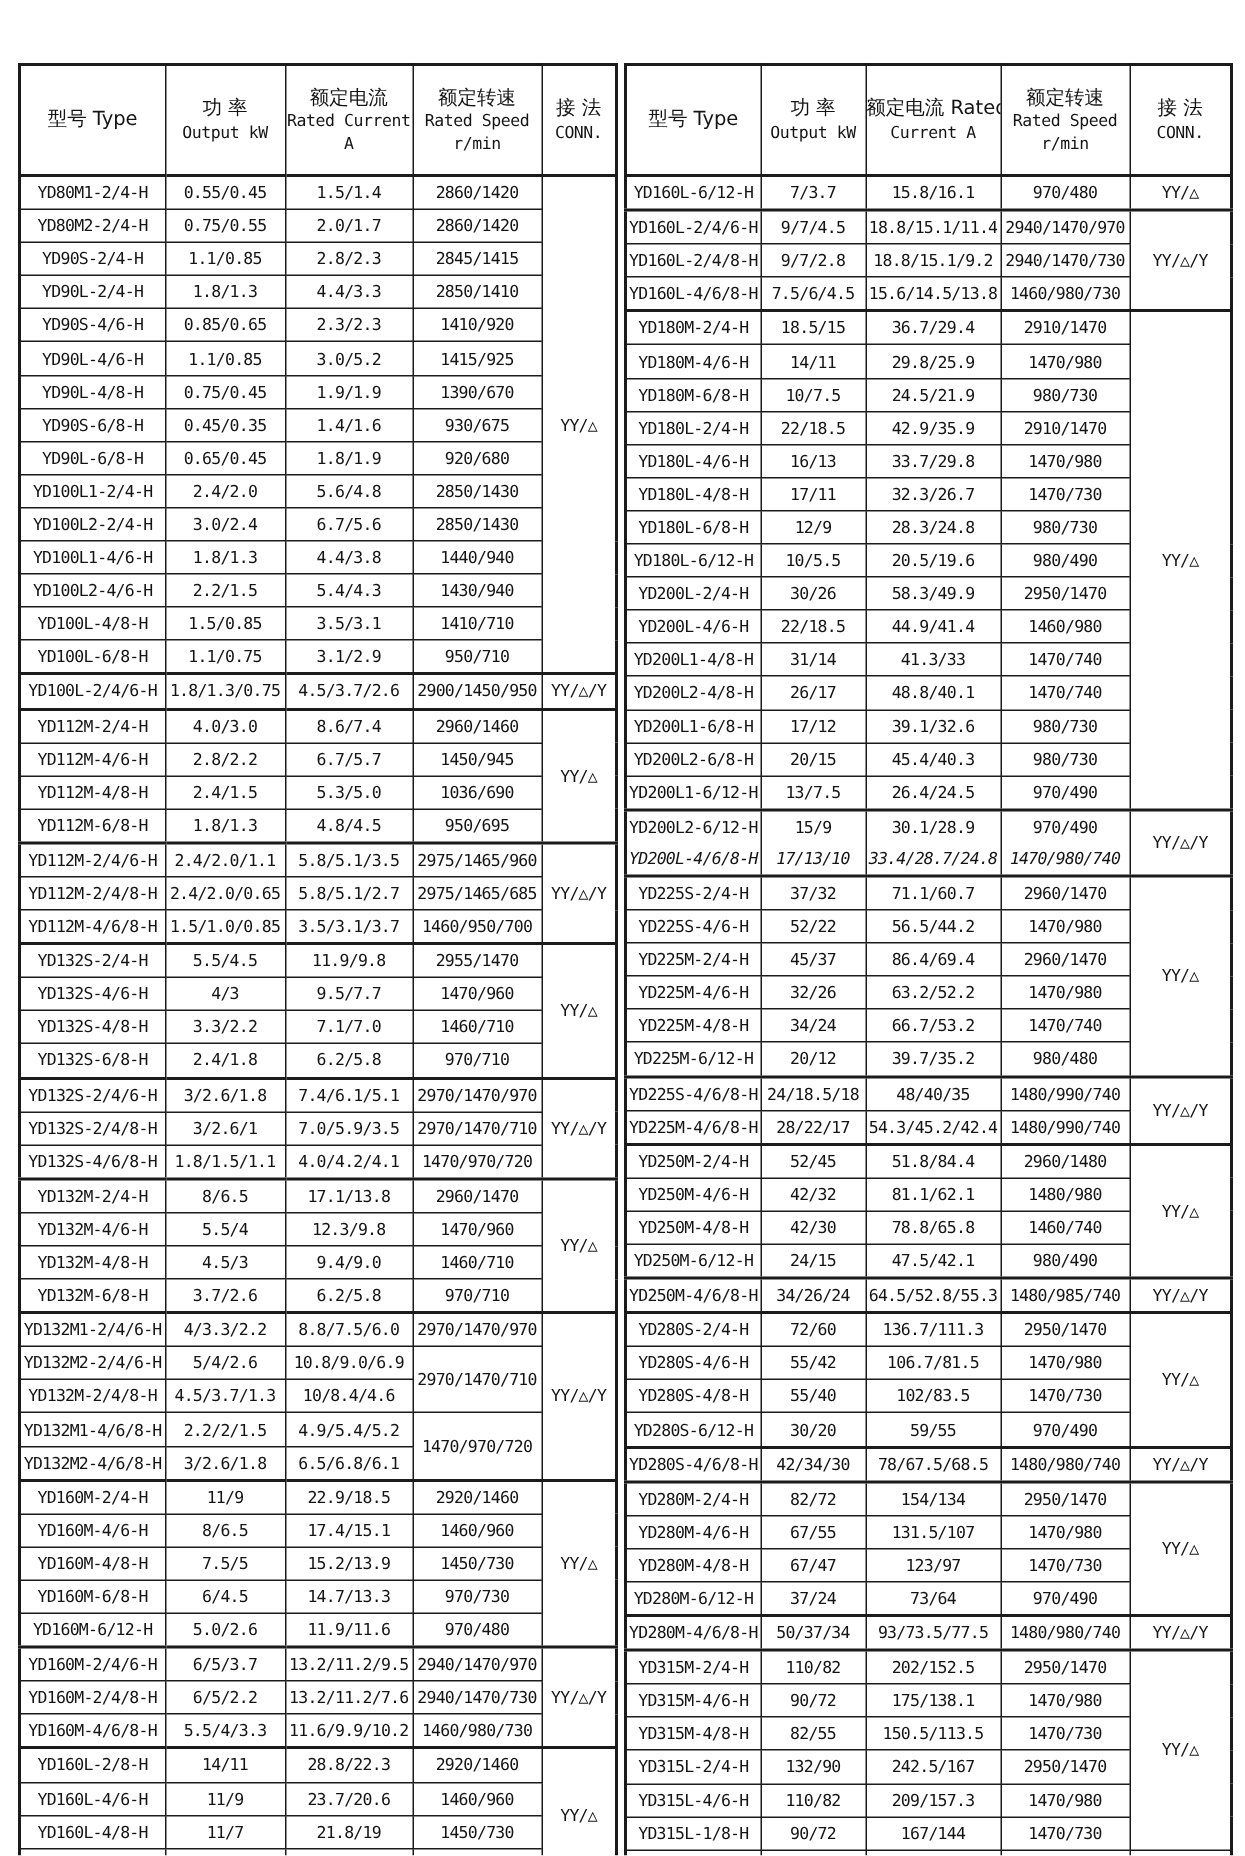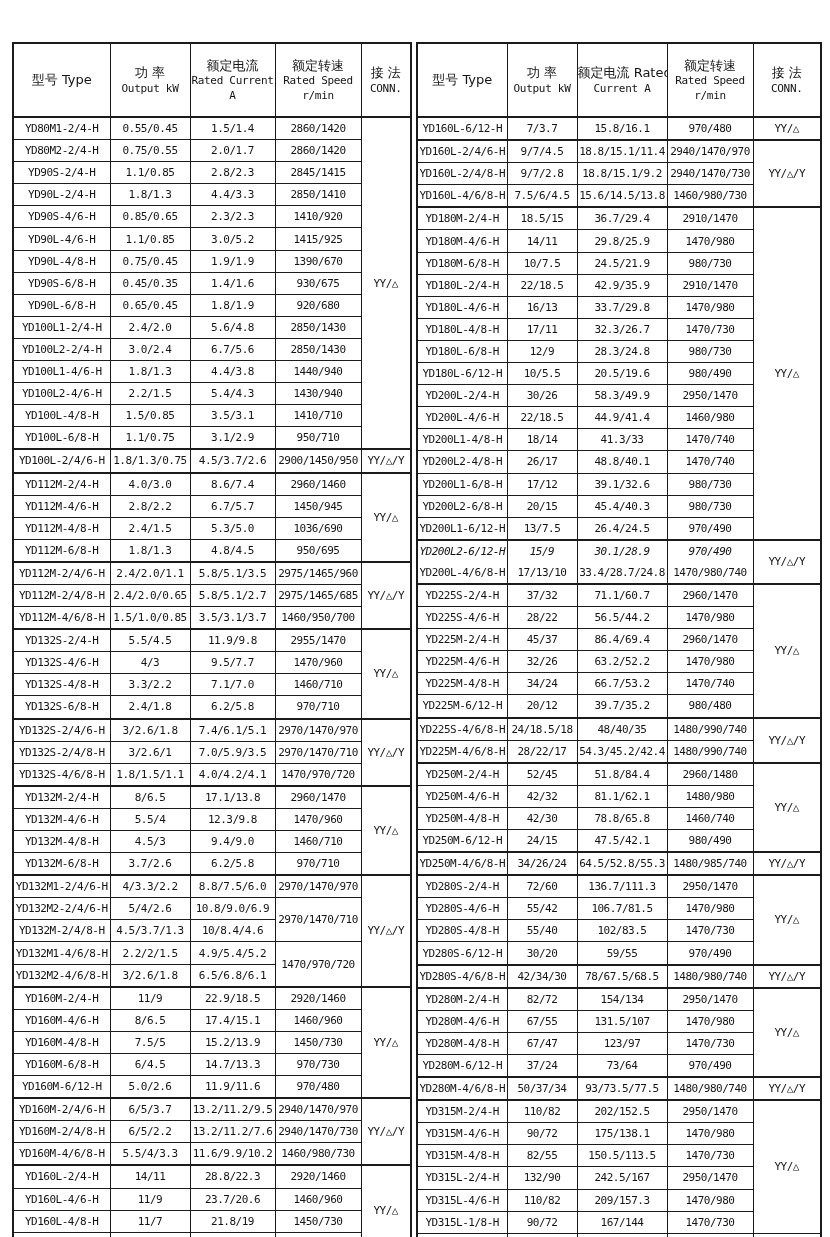--- a/index.html
+++ b/index.html
@@ -20,22 +20,22 @@
   #t1 col:nth-child(4){width:86px}
   #t1 col:nth-child(5){width:68px}
   table.spec th, table.spec td{border:1px solid #1b1b1b;padding:0;text-align:center;
       vertical-align:middle;white-space:nowrap;overflow:hidden;}
   table.spec th{height:72px;font-weight:normal;}
   table.spec td{height:21.1px;font-size:11px;line-height:1;letter-spacing:-0.5px;}
   th .zh{font-size:13px;line-height:1.35;font-family:"DejaVu Sans","Liberation Sans",sans-serif;}
   th .en{font-size:11px;line-height:1.3;letter-spacing:-0.3px;}
   td.conn{font-size:12px;letter-spacing:0;}
   tr.gs td{border-top-width:2px;}
-  tr.nb td:not(.conn){border-bottom-style:hidden;font-style:italic;}
-  tr.nt td{border-top-style:hidden;}
+  tr.nb td:not(.conn){border-bottom-style:hidden;}
+  tr.nt td{border-top-style:hidden;font-style:italic;}
 </style>
 </head>
 <body>
 
 <div class="page">
   <table class="spec" id="t0">
       <colgroup>
         <col>
         <col>
         <col>
@@ -352,21 +352,21 @@
           <td>13.2/11.2/7.6</td>
           <td>2940/1470/730</td>
         </tr>
         <tr>
           <td>YD160M-4/6/8-H</td>
           <td>5.5/4/3.3</td>
           <td>11.6/9.9/10.2</td>
           <td>1460/980/730</td>
         </tr>
         <tr class="gs">
-          <td>YD160L-2/4-H</td>
+          <td>YD160L-2/8-H</td>
           <td>14/11</td>
           <td>28.8/22.3</td>
           <td>2920/1460</td>
           <td class="conn" rowspan="4">YY/△</td>
         </tr>
         <tr>
           <td>YD160L-4/6-H</td>
           <td>11/9</td>
           <td>23.7/20.6</td>
           <td>1460/960</td>
@@ -500,21 +500,21 @@
           <td>2950/1470</td>
         </tr>
         <tr>
           <td>YD200L-4/6-H</td>
           <td>22/18.5</td>
           <td>44.9/41.4</td>
           <td>1460/980</td>
         </tr>
         <tr>
           <td>YD200L1-4/8-H</td>
-          <td>18/14</td>
+          <td>31/14</td>
           <td>41.3/33</td>
           <td>1470/740</td>
         </tr>
         <tr>
           <td>YD200L2-4/8-H</td>
           <td>26/17</td>
           <td>48.8/40.1</td>
           <td>1470/740</td>
         </tr>
         <tr>
@@ -550,21 +550,21 @@
         </tr>
         <tr class="gs">
           <td>YD225S-2/4-H</td>
           <td>37/32</td>
           <td>71.1/60.7</td>
           <td>2960/1470</td>
           <td class="conn" rowspan="6">YY/△</td>
         </tr>
         <tr>
           <td>YD225S-4/6-H</td>
-          <td>28/22</td>
+          <td>52/22</td>
           <td>56.5/44.2</td>
           <td>1470/980</td>
         </tr>
         <tr>
           <td>YD225M-2/4-H</td>
           <td>45/37</td>
           <td>86.4/69.4</td>
           <td>2960/1470</td>
         </tr>
         <tr>

